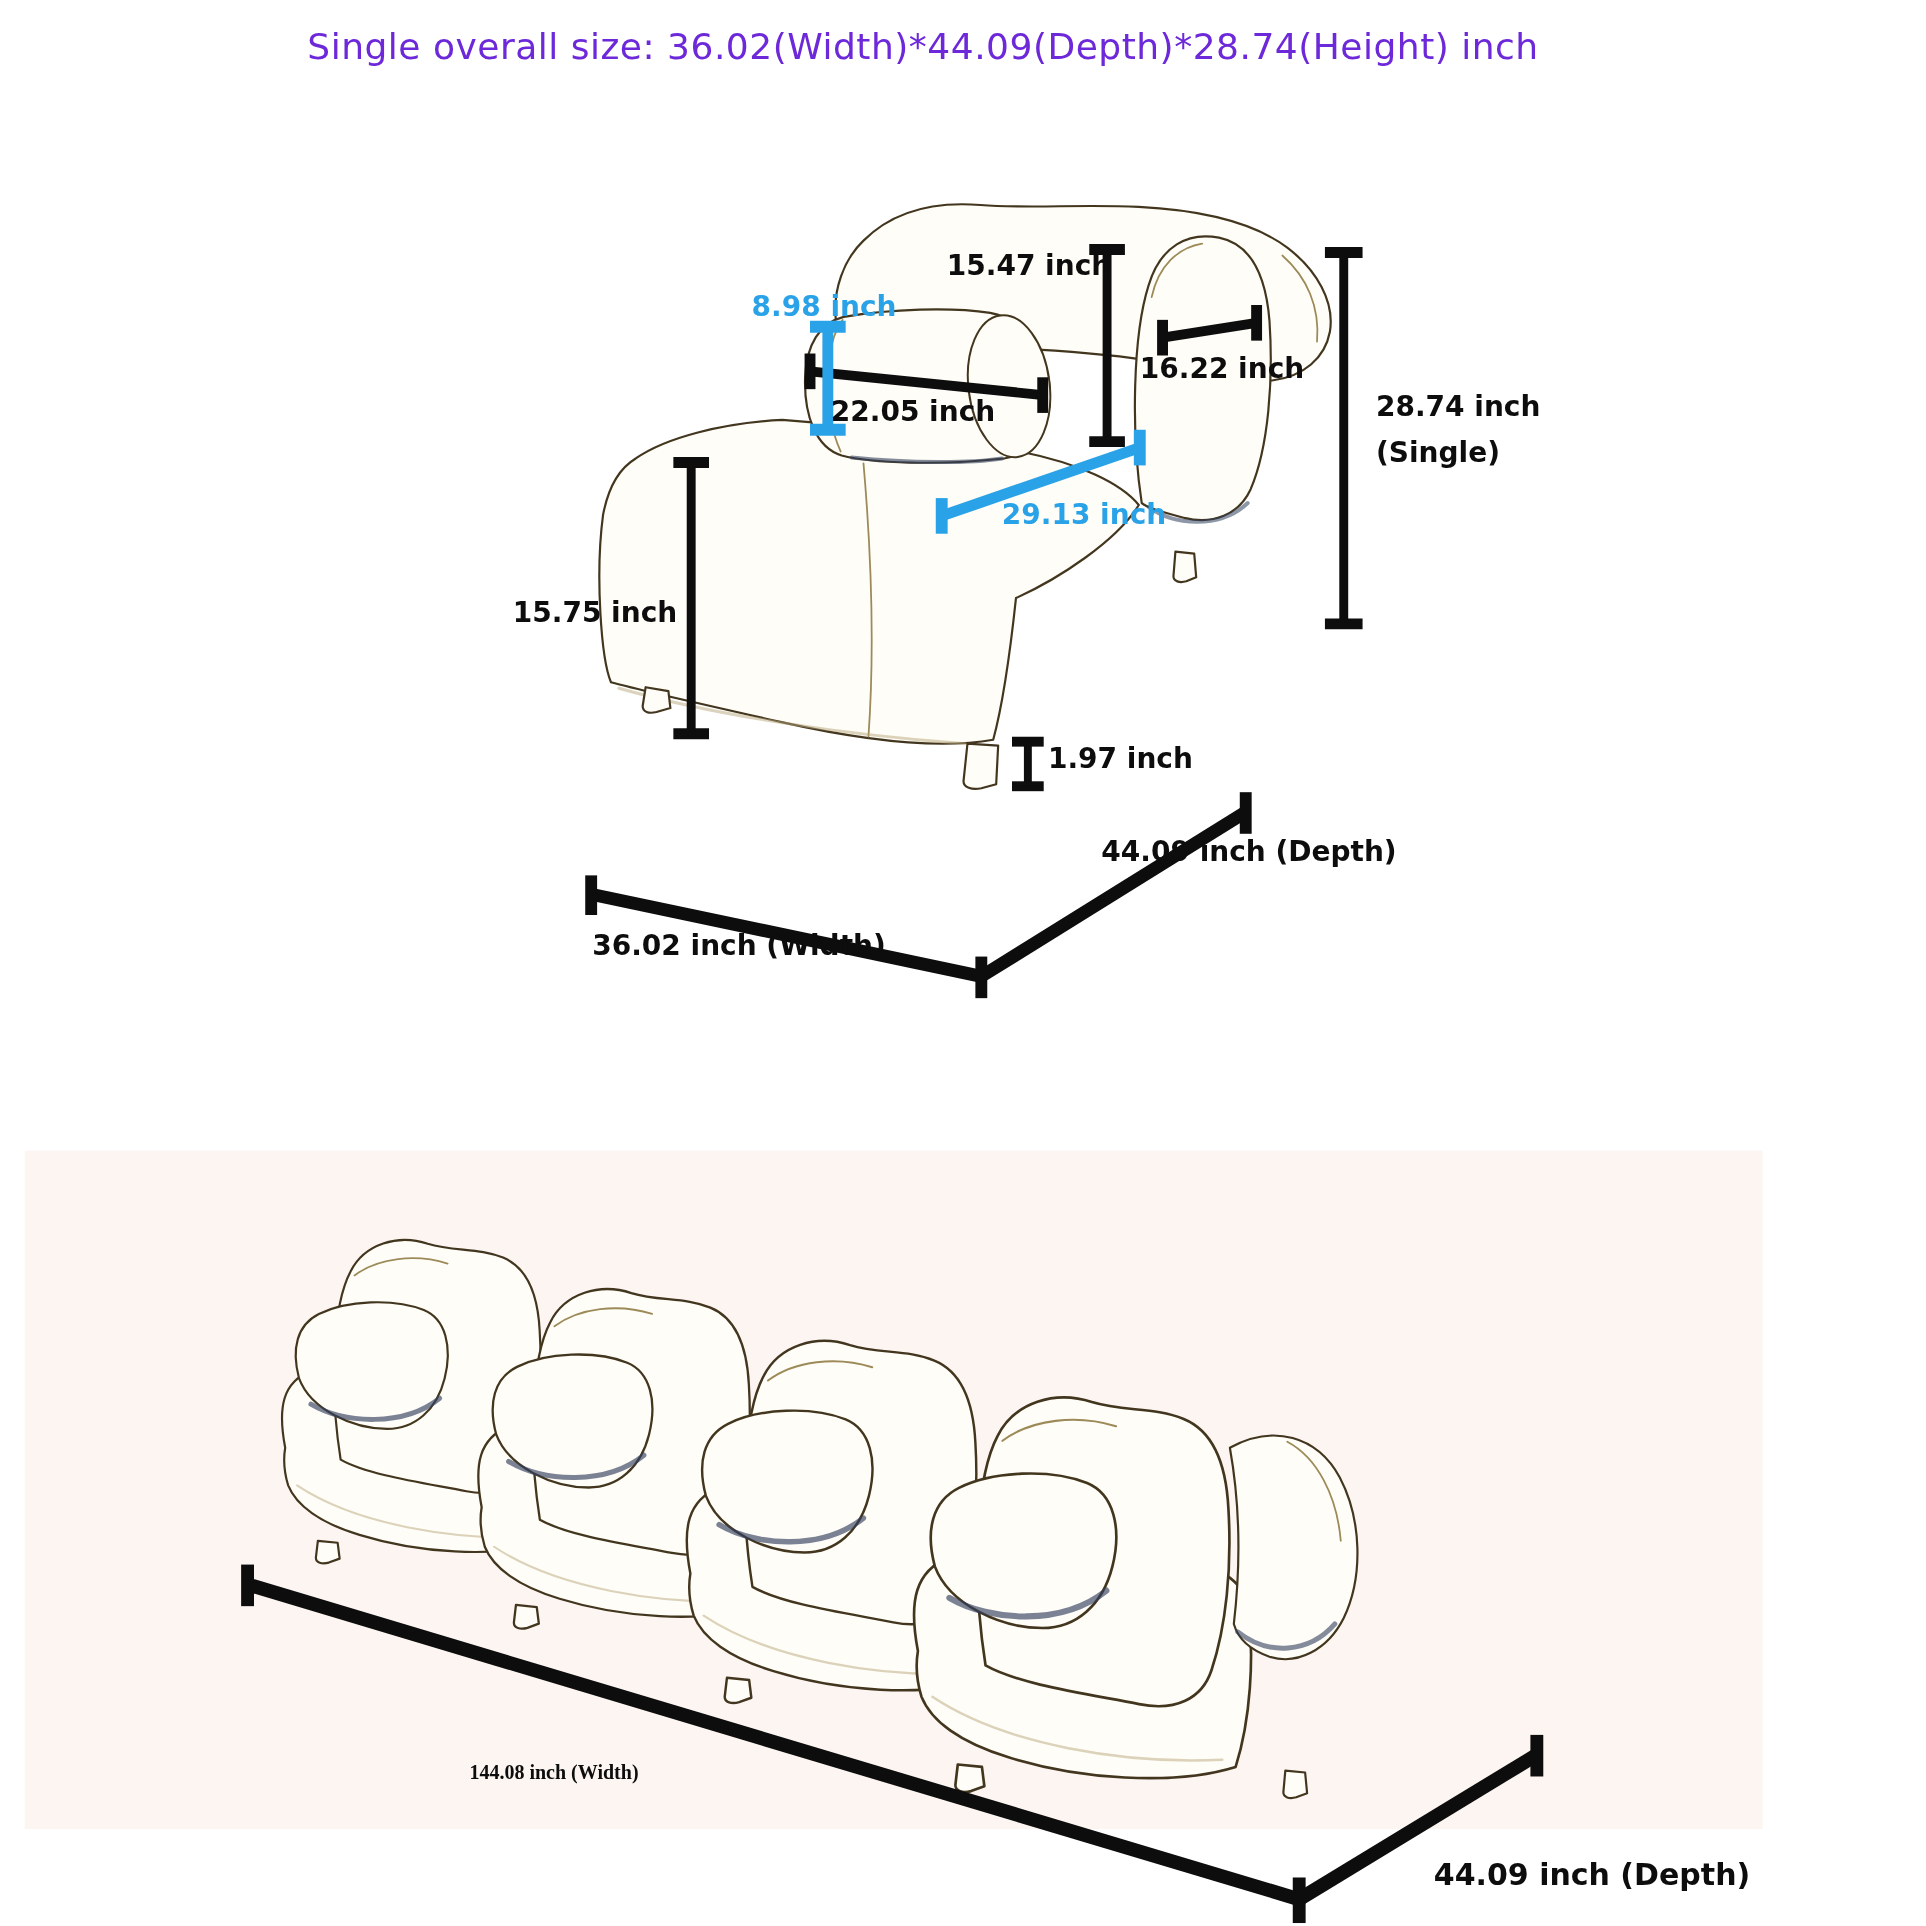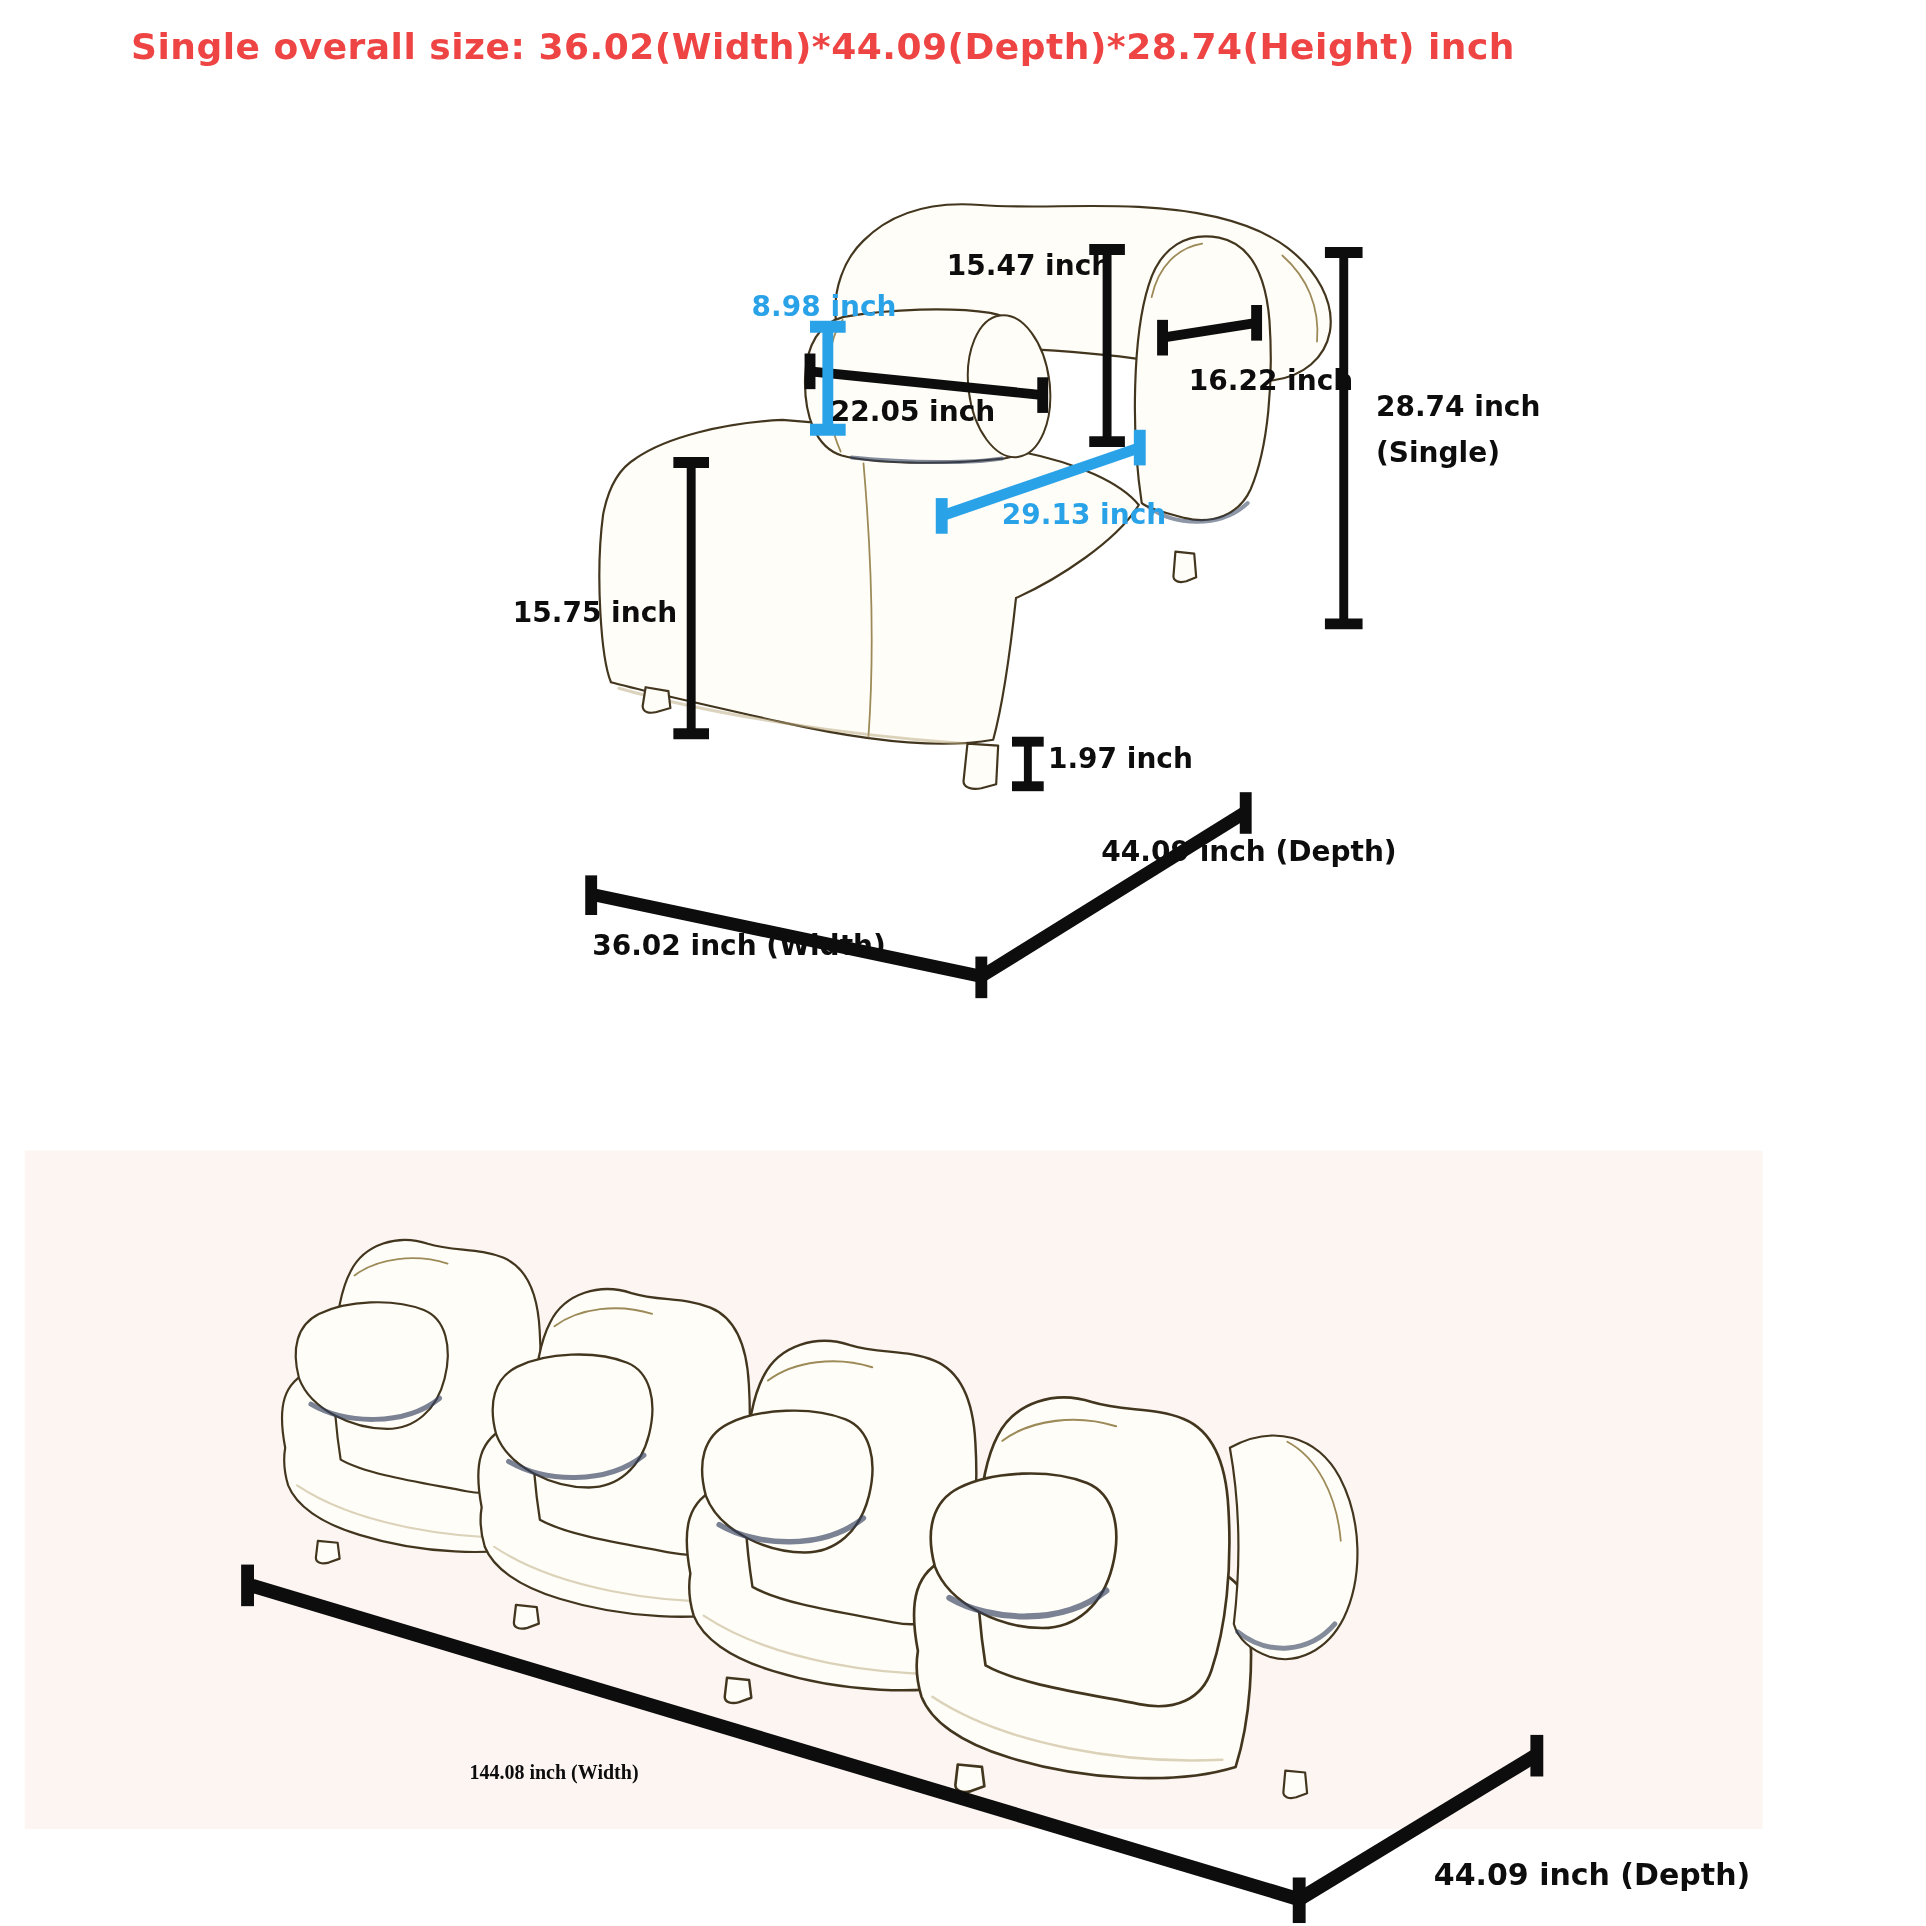--- a/index.html
+++ b/index.html
@@ -4,22 +4,22 @@
 <style>
   html,body{margin:0;padding:0;}
   body{
     width:1927px;height:1927px;background:#ffffff;position:relative;
     font-family:"DejaVu Sans", "Liberation Sans", sans-serif;
     overflow:hidden;
   }
   #canvas{position:absolute;left:0;top:0;width:1927px;height:1927px;}
   svg{position:absolute;left:0;top:0;}
   .title{
-    position:absolute;font-weight:bold;font-size:36px;color:#ef4444;
-    white-space:nowrap;letter-spacing:0.5px;
+    position:absolute;font-weight:normal;font-size:36px;color:#6d28d9;
+    text-align:center;white-space:nowrap;letter-spacing:0.5px;
   }
   .dim{
     position:absolute;font-weight:bold;font-size:28px;color:#0d0d0d;
     text-align:center;white-space:nowrap;
   }
   .dim.left{text-align:left;}
   .blue{color:var(--accent,#2aa2e8);}
 </style>
 </head>
 <body style="background: rgb(255, 255, 255);">
@@ -217,21 +217,21 @@
         <line x1="1552" y1="1752" x2="1552" y2="1794" stroke-width="13"></line>
       </g>
     </g>
   </svg>
 
   <div class="title" style="left:131px;top:26px;width:1584px;">Single overall size: 36.02(Width)*44.09(Depth)*28.74(Height) inch</div>
 
   <div class="dim blue" style="left:725px;top:290px;width:198px;">8.98 inch</div>
   <div class="dim" style="left:930px;top:249px;width:198px;">15.47 inch</div>
   <div class="dim" style="left:814px;top:395px;width:198px;">22.05 inch</div>
-  <div class="dim" style="left:1172px;top:352px;width:198px;margin-top:12px;">16.22 inch</div>
+  <div class="dim" style="left:1123px;top:352px;width:198px;">16.22 inch</div>
   <div class="dim left" style="left:1376px;top:390px;width:257px;">28.74 inch</div>
   <div class="dim left" style="left:1376px;top:436px;width:257px;">(Single)</div>
   <div class="dim blue" style="left:985px;top:498px;width:198px;">29.13 inch</div>
   <div class="dim" style="left:496px;top:576px;width:198px;margin-top:20px;">15.75 inch</div>
   <div class="dim left" style="left:1048px;top:742px;width:198px;">1.97 inch</div>
   <div class="dim" style="left:551px;top:929px;width:376px;">36.02 inch (Width)</div>
   <div class="dim" style="left:1061px;top:835px;width:376px;">44.09 inch (Depth)</div>
 
 
   <div class="dim" style="left:366px;top:1761px;width:376px;font-size:20px;font-family:Liberation Serif, serif;">144.08 inch (Width)</div>

